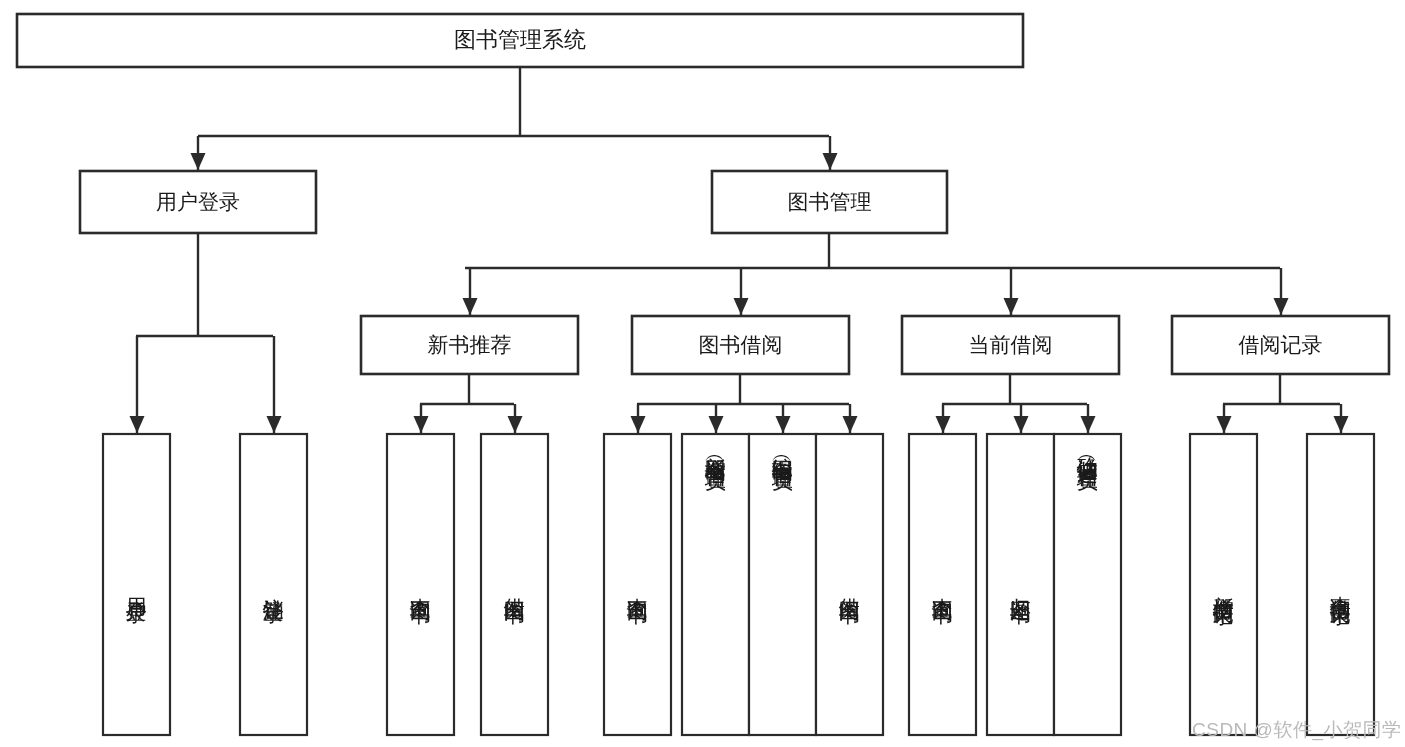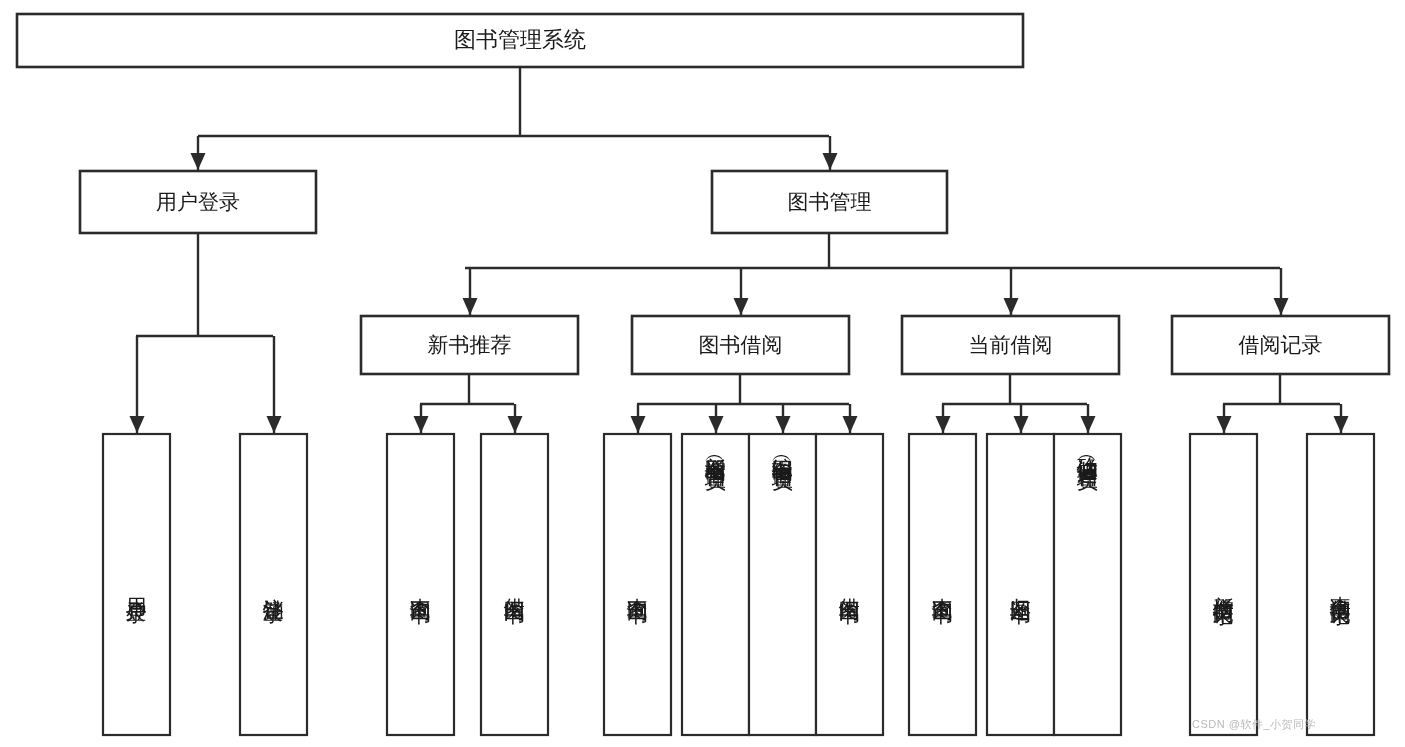--- a/index.html
+++ b/index.html
@@ -73,21 +73,21 @@
     letter-spacing: 2px;
     white-space: nowrap;
     display: flex;
     align-items: center;
     justify-content: center;
     pointer-events: none;
   }
   .watermark {
     position: absolute;
     font-family: "Liberation Sans", "DejaVu Sans", sans-serif;
-    font-size: 11px;
+    font-size: 19px;
     color: #b9b9b9;
     white-space: nowrap;
     letter-spacing: 0.5px;
   }
 </style>
 </head>
 <body>
 
 <div id="diagram-root">
   <svg class="diagram-svg" viewBox="0 0 1405 747">

